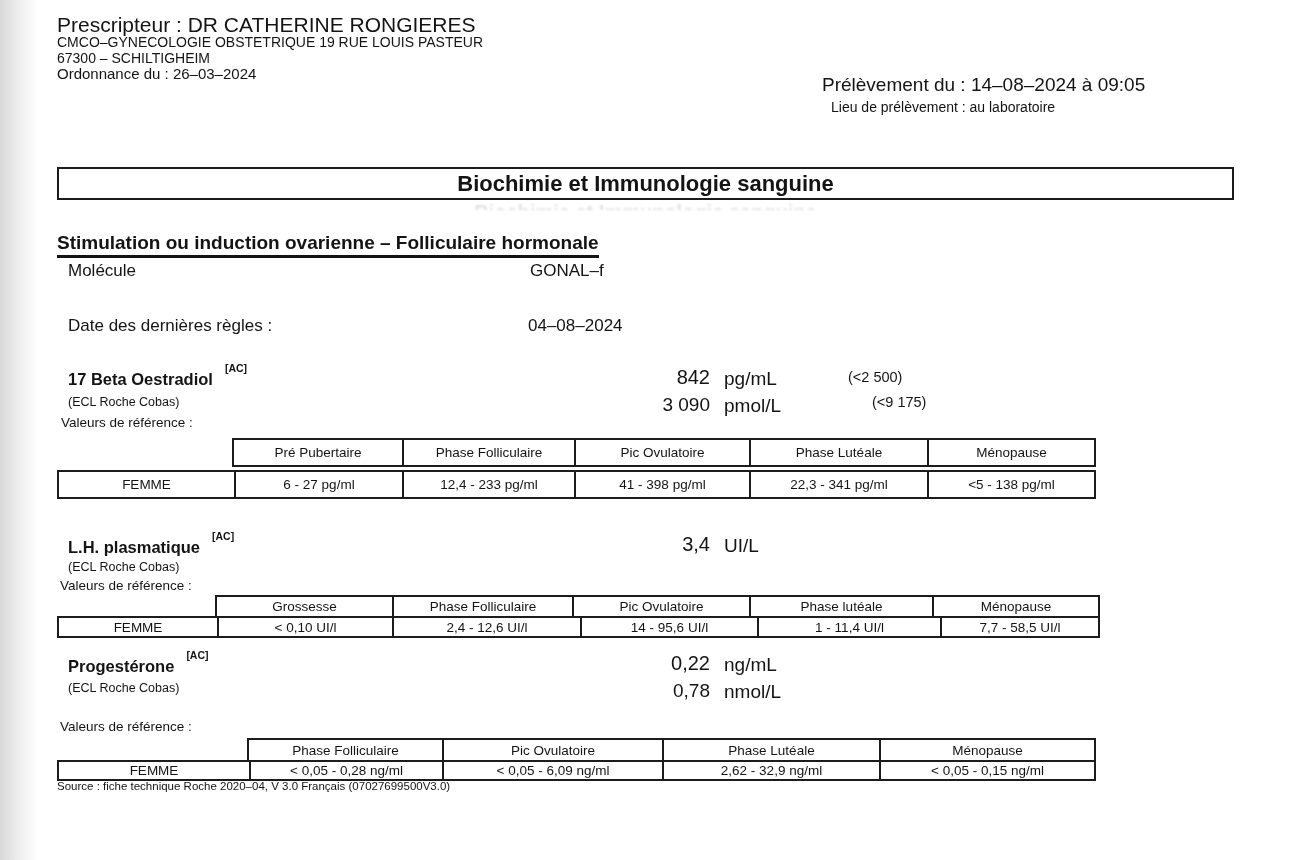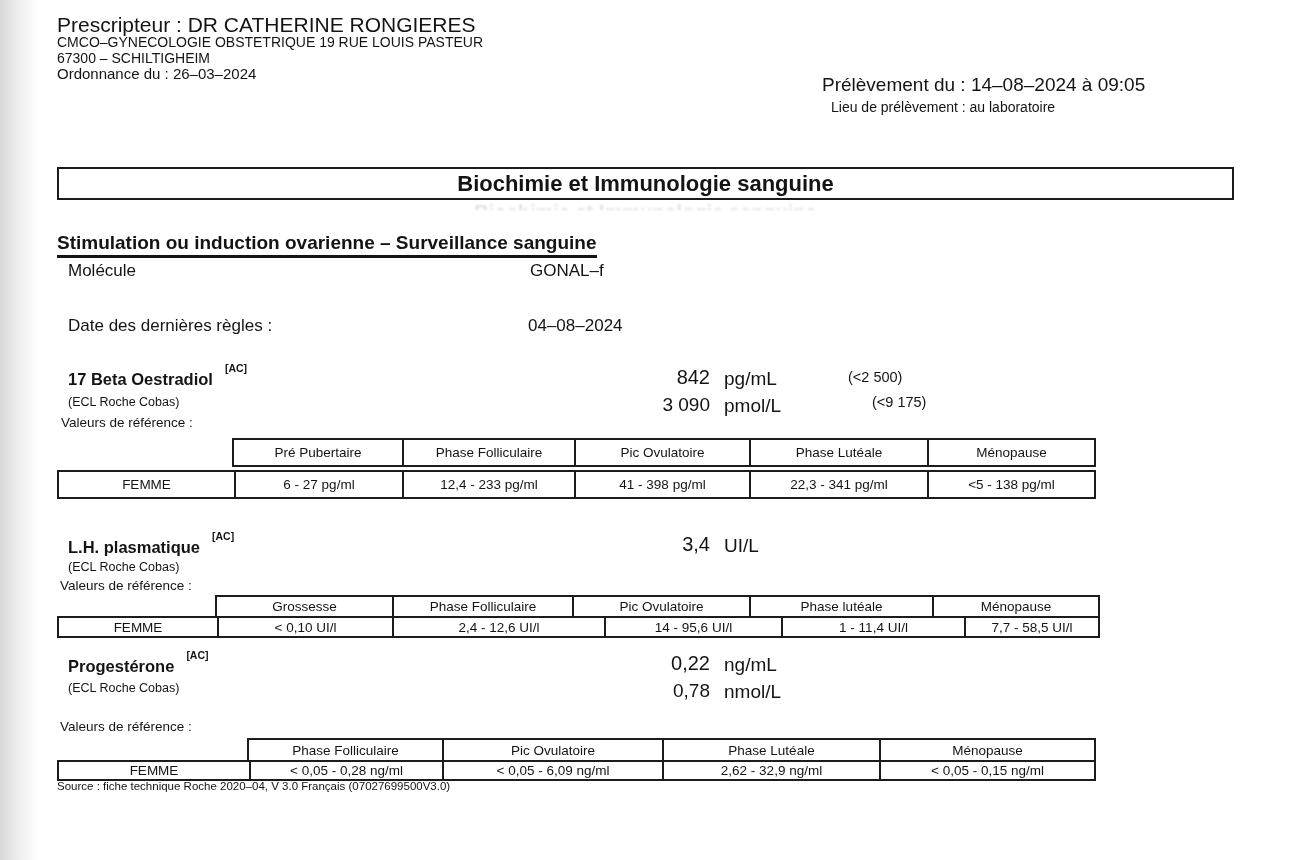--- a/index.html
+++ b/index.html
@@ -103,21 +103,21 @@
   <div class="abs addr2">67300 – SCHILTIGHEIM</div>
   <div class="abs ordonnance">Ordonnance du : 26–03–2024</div>
   <div class="abs prelev">Prélèvement du : 14–08–2024 à 09:05</div>
   <div class="abs lieu">Lieu de prélèvement : au laboratoire</div>
 
   <div class="title-box">
     <span class="title-text">Biochimie et Immunologie sanguine</span>
   </div>
   <div class="abs ghost-title">Biochimie et Immunologie sanguine</div>
 
-  <div class="abs section-heading">Stimulation ou induction ovarienne – Surveillance sanguine</div>
+  <div class="abs section-heading">Stimulation ou induction ovarienne – Folliculaire hormonale</div>
   <div class="abs molecule-label">Molécule</div>
   <div class="abs molecule-value">GONAL–f</div>
   <div class="abs ddr-label">Date des dernières règles :</div>
   <div class="abs ddr-value">04–08–2024</div>
 
   <div class="abs t1-name test-name">
     <span>17 Beta Oestradiol</span><sup class="flag">[AC]</sup>
   </div>
   <div class="abs t1-method method">(ECL Roche Cobas)</div>
   <div class="abs t1-ref ref-label">Valeurs de référence :</div>
@@ -155,21 +155,21 @@
   <div class="trow t2-header no-bottom">
     <div class="tcell" style="width:175px">Grossesse</div>
     <div class="tcell" style="width:180px">Phase Folliculaire</div>
     <div class="tcell" style="width:177px">Pic Ovulatoire</div>
     <div class="tcell" style="width:183px">Phase lutéale</div>
     <div class="tcell" style="flex:1">Ménopause</div>
   </div>
   <div class="trow t2-body">
     <div class="tcell" style="width:158px">FEMME</div>
     <div class="tcell" style="width:175px">&lt; 0,10 UI/l</div>
-    <div class="tcell" style="width:212px">2,4 - 12,6 UI/l</div>
+    <div class="tcell" style="width:188px">2,4 - 12,6 UI/l</div>
     <div class="tcell" style="width:177px">14 - 95,6 UI/l</div>
     <div class="tcell" style="width:183px">1 - 11,4 UI/l</div>
     <div class="tcell" style="flex:1">7,7 - 58,5 UI/l</div>
   </div>
 
   <div class="abs t3-name test-name">
     <span>Progestérone</span><sup class="flag">[AC]</sup>
   </div>
   <div class="abs t3-method method">(ECL Roche Cobas)</div>
   <div class="abs t3-v1 res-val big">0,22</div>

